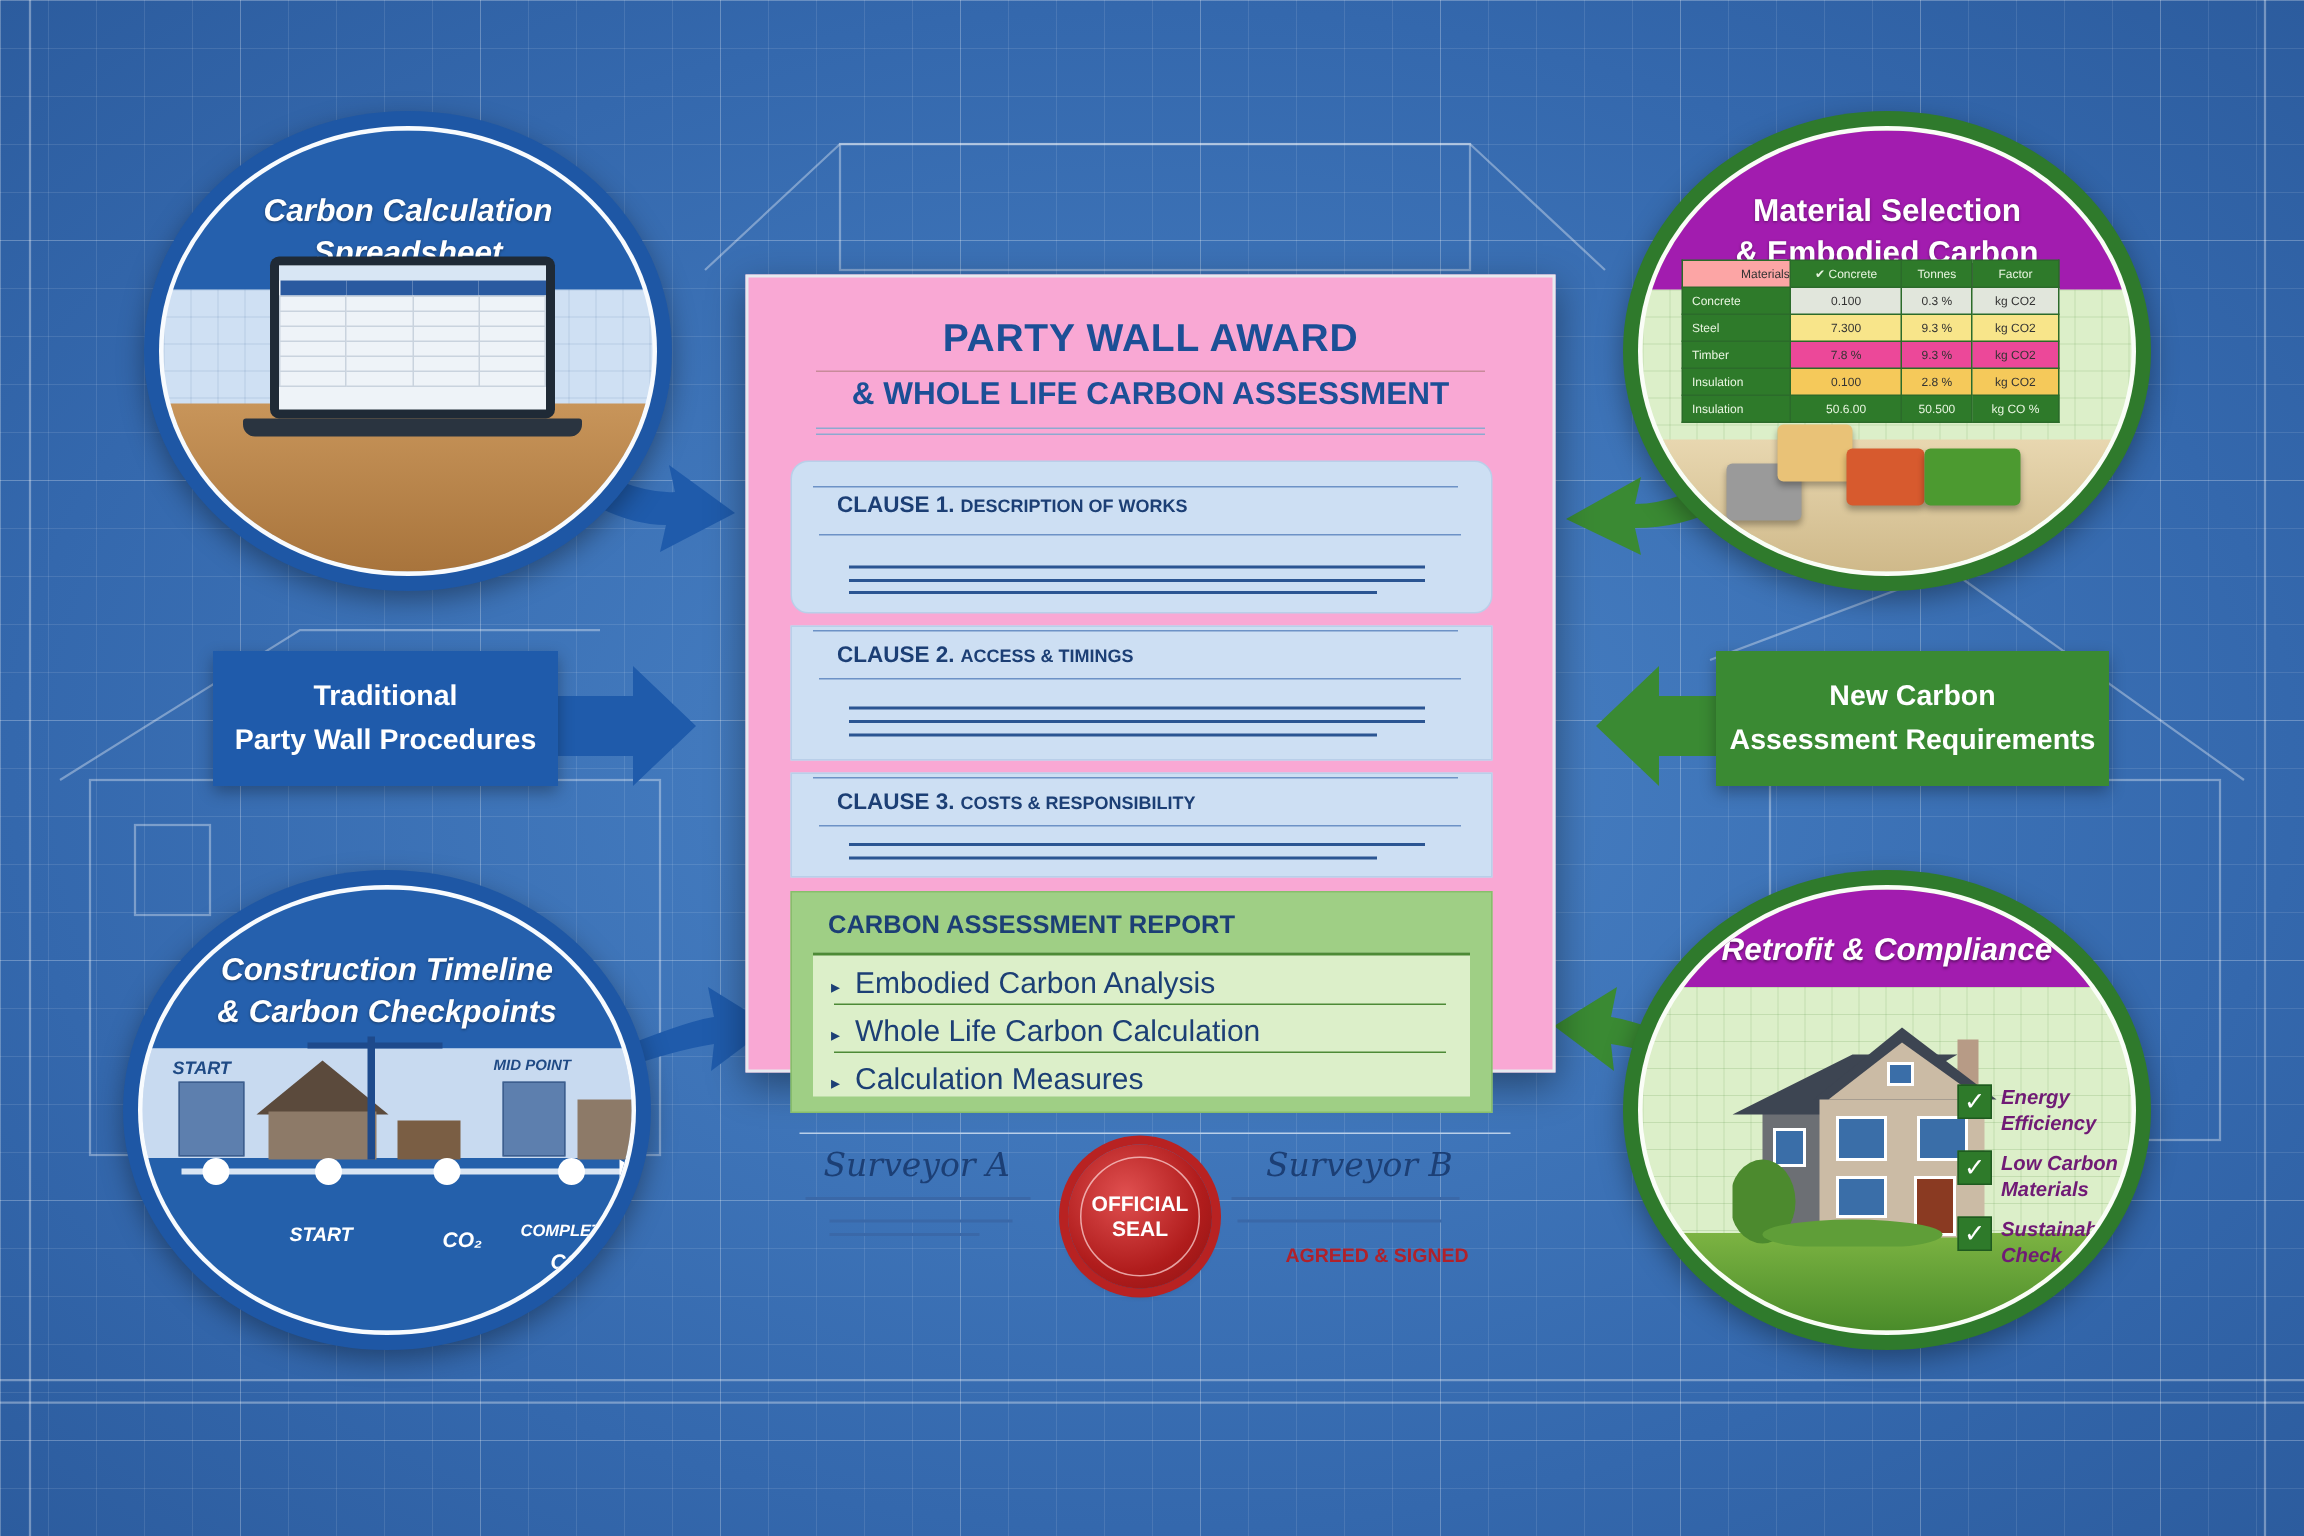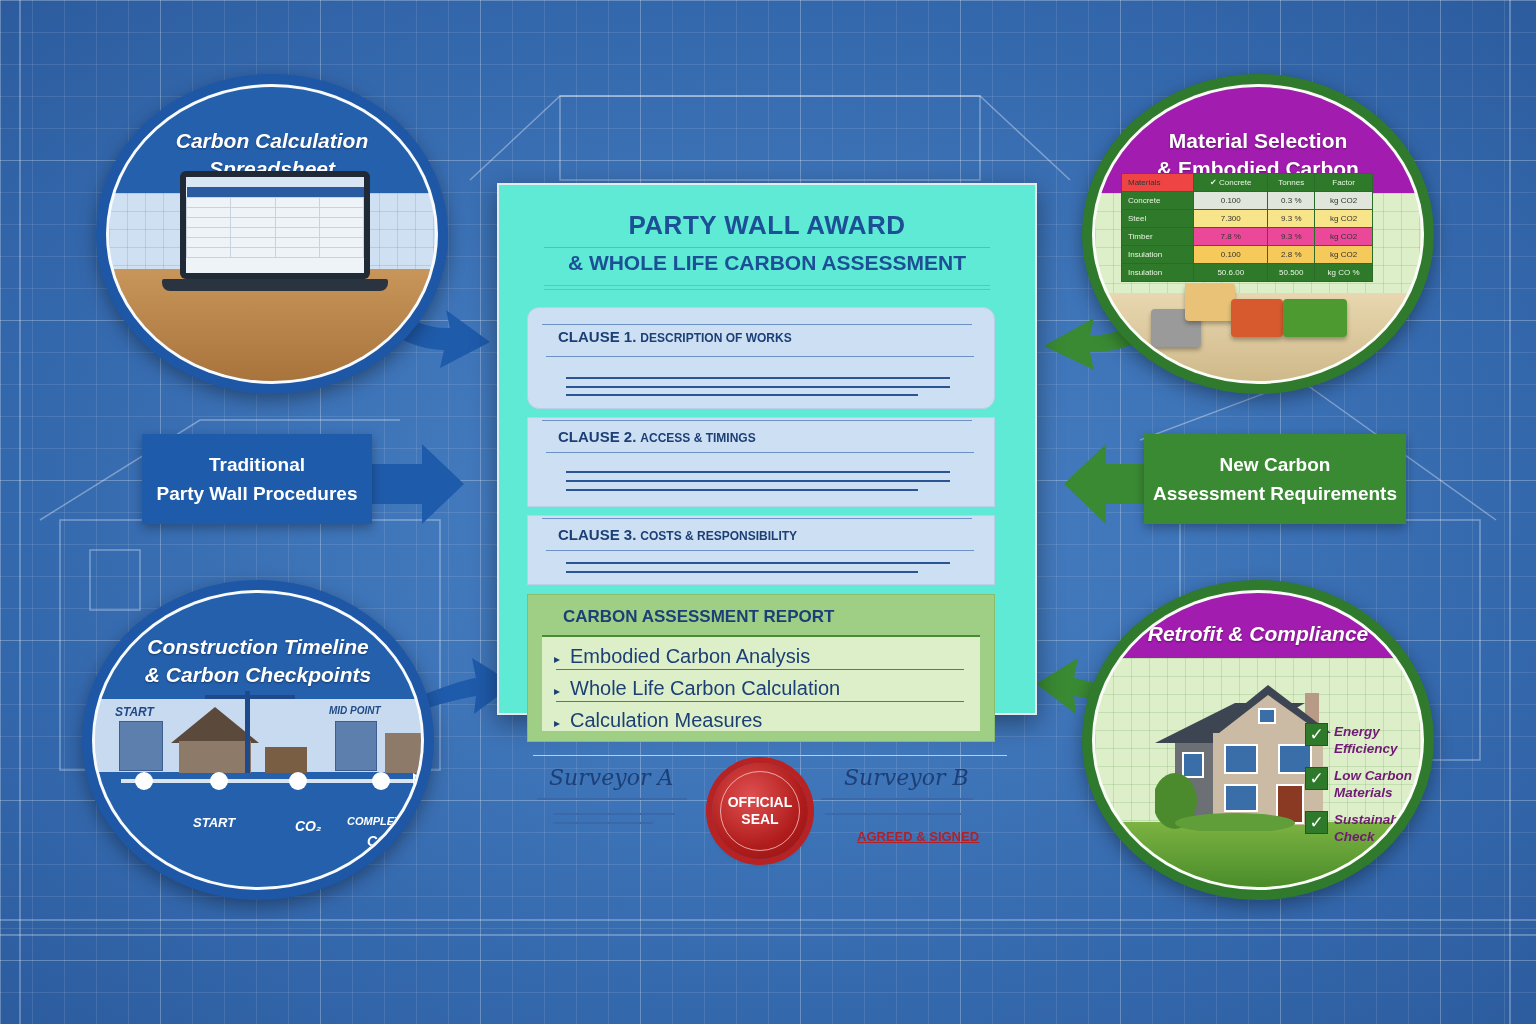--- a/index.html
+++ b/index.html
@@ -67,21 +67,21 @@
   .laptop .sheet td { border: 1px solid #c9d3de; height: 10px; text-align: center; }
   .laptop .sheet td.g { color: #2d7a32; }
   .laptop .base { width: 226px; height: 12px; margin-left: -13px; background: #2a3440; border-radius: 2px 2px 8px 8px; }
   .desk { position: absolute; left: 0; right: 0; bottom: 0; height: 38%; background: linear-gradient(#c8955a, #a8743c); }
 
   
   .mat-table { position: absolute; left: 26px; top: 86px; width: 252px; border-collapse: collapse; font-size: 8px; }
   .mat-table td { height: 18px; border: 1px solid #2b6b2a; text-align: center; color: #333; }
   .mat-table td.lbl { background: #2e7a2a; color: #e8f5e0; text-align: left; padding-left: 6px; }
   .mat-table tr.hdr td { background: #2e7a2a; color: #e8f5e0; }
-  .mat-table tr.hdr td.lbl { background: #ef4444; color: #333; }
+  .mat-table tr.hdr td.lbl { background: #fca5a5; color: #333; text-align: right; }
   .mat-table td.c-grey { background: #e1e6dc; }
   .mat-table td.c-yel { background: #f8e58a; }
   .mat-table td.c-grn { background: #ec4899; }
   .mat-table td.c-org { background: #f5c95a; }
   .mat-table tr.last td { background: #2e7a2a; color: #e8f5e0; }
   .mat-desk { position: absolute; left: 0; right: 0; bottom: 0; height: 30%; background: linear-gradient(#e8d7b0, #cfb98a); }
   .block { position: absolute; width: 50px; height: 38px; border-radius: 4px; box-shadow: 0 3px 4px rgba(0,0,0,0.3); }
 
   
   .tl-sky { position: absolute; left: 0; right: 0; top: 36%; height: 25%; background: #c8daf0; }
@@ -100,46 +100,46 @@
   .rf-lawn { position: absolute; left: 0; right: 0; bottom: 0; height: 22%; background: linear-gradient(#7cb342, #4a8c2a); }
   .rf-house { position: absolute; left: 60px; top: 88px; width: 186px; height: 150px; }
   .checks { position: absolute; left: 210px; top: 130px; width: 120px; }
   .check-row { display: flex; align-items: flex-start; margin-bottom: 10px; }
   .check-box { width: 23px; height: 23px; background: #2e7a2a; color: #fff; display: flex; align-items: center; justify-content: center; font-weight: bold; font-size: 17px; flex-shrink: 0; margin-right: 6px; border: 1px solid #1f5a1f; }
   .check-text { font-size: 13.5px; font-weight: bold; color: #701a75; line-height: 17px; }
 
   
   .doc {
     position: absolute; left: 497px; top: 183px; width: 540px; height: 532px;
-    background: #5eead4; box-shadow: 0 8px 24px rgba(0,0,0,0.4); border: 2px solid #e6eaef;
+    background: #f9a8d4; box-shadow: 0 8px 24px rgba(0,0,0,0.4); border: 2px solid #e6eaef;
   }
   .doc-title1 { position: absolute; left: 0; right: 0; top: 25px; text-align: center; color: #1c4f96; font-weight: bold; font-size: 26px; letter-spacing: 0.5px; }
   .doc-rule { position: absolute; left: 45px; right: 45px; height: 1px; background: #8da9cf; }
   .doc-title2 { position: absolute; left: 0; right: 0; top: 66px; text-align: center; color: #1c4f96; font-weight: bold; font-size: 21px; }
   .clause { position: absolute; left: 28px; width: 468px; background: #cddff3; border: 1px solid #b9cfe9; }
   .clause .top-rule { position: absolute; left: 14px; right: 22px; top: 16px; height: 1px; background: #6d92c6; }
   .clause .lbl { position: absolute; left: 30px; top: 20px; font-weight: bold; color: #1c3f75; font-size: 15px; }
   .clause .lbl small { font-size: 12px; margin-left: 4px; }
   .clause .under { position: absolute; left: 18px; right: 20px; top: 48px; height: 1px; background: #6d92c6; }
   .clause .ln { position: absolute; left: 38px; height: 2px; background: #2b5592; }
   .report { position: absolute; left: 28px; top: 409px; width: 468px; height: 148px; background: #9fcf85; border: 1px solid #88bd6c; }
-  .report .ttl { position: absolute; left: 24px; top: 12px; font-weight: bold; color: #1c3f75; font-size: 17px; margin-left: 11px; }
+  .report .ttl { position: absolute; left: 24px; top: 12px; font-weight: bold; color: #1c3f75; font-size: 17px; }
   .report .box { position: absolute; left: 14px; right: 14px; top: 40px; bottom: 10px; background: #dcefc9; border-top: 2px solid #4d8a36; }
   .report .item { position: absolute; left: 26px; font-size: 20px; color: #1c3f75; }
   .report .item::before { content: "\25B8"; margin-right: 10px; font-size: 12px; }
   .report .sep { position: absolute; left: 14px; right: 16px; height: 1px; background: #4d8a36; }
   .sig { position: absolute; font-family: "DejaVu Serif", serif; font-style: italic; color: #1c3f75; font-size: 22px; }
   .sig-line { position: absolute; height: 2px; background: #3a68a8; }
   .seal { position: absolute; left: 213px; top: 578px; width: 96px; height: 96px; border-radius: 50%;
     background: radial-gradient(circle at 40% 35%, #e05050, #b01c1c 60%, #8c1212);
     box-shadow: 0 0 0 6px #b82222, 0 3px 6px rgba(0,0,0,0.4);
     display: flex; flex-direction: column; align-items: center; justify-content: center; }
   .seal .ring { position: absolute; inset: 8px; border-radius: 50%; border: 1.5px solid rgba(255,220,220,0.7); }
   .seal span { color: #fff; font-weight: bold; font-size: 14px; line-height: 17px; position: relative; }
-  .agreed { position: absolute; left: 358px; top: 644px; color: #b0212a; font-weight: bold; font-size: 13px; text-decoration: underline; }
+  .agreed { position: absolute; left: 358px; top: 644px; color: #b0212a; font-weight: bold; font-size: 13px; }
 
   
   .banner { position: absolute; display: flex; flex-direction: column; align-items: center; justify-content: center; color: #fff; font-weight: bold; font-size: 19px; line-height: 29px; text-align: center; box-shadow: 0 4px 10px rgba(0,0,0,0.3); }
   .banner-blue { left: 142px; top: 434px; width: 230px; height: 90px; background: #1f5bab; }
   .banner-green { left: 1144px; top: 434px; width: 262px; height: 90px; background: #3a8a33; }
   .arrow { position: absolute; }
 </style>
 </head>
 <body>
 

